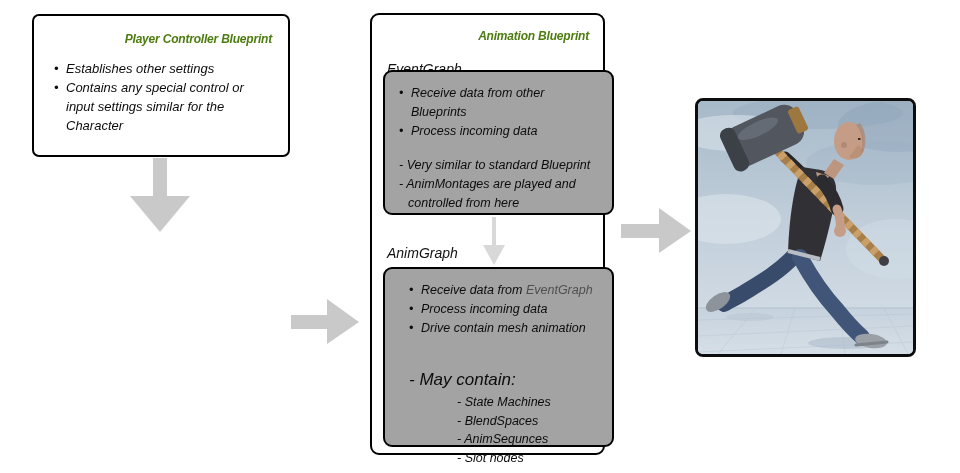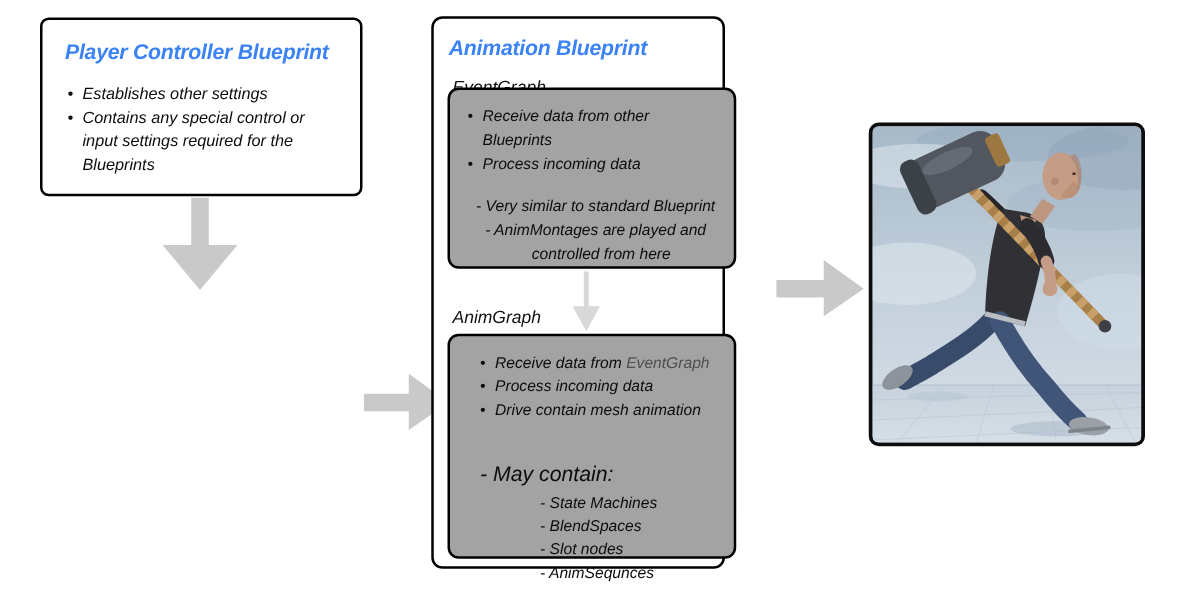--- a/index.html
+++ b/index.html
@@ -4,74 +4,74 @@
 <style>
   html,body{margin:0;padding:0;background:#fff;}
   .stage{
     position:relative;width:960px;height:473px;background:#ffffff;overflow:hidden;
     font-family:"Liberation Sans","DejaVu Sans",sans-serif;color:#0c0c0c;
   }
   .box{
     position:absolute;background:#fff;border:2px solid #000;border-radius:7px;box-sizing:border-box;
   }
   .box h2{
-    margin:0;padding:16px 16px 0 18px;font-size:17px;line-height:1.18;
-    font-style:italic;font-weight:700;letter-spacing:-0.2px;color:#3b82f6;
+    margin:0;padding:16px 16px 0 18px;font-size:12px;line-height:1.18;
+    font-style:italic;font-weight:700;letter-spacing:-0.2px;color:#4d7c0f;text-align:right;
   }
   .inner-label{
     position:absolute;font-size:14px;font-style:italic;color:#111;
   }
   .inner-box{
     position:absolute;background:#a3a3a3;border:2px solid #000;border-radius:9px;box-sizing:border-box;
     padding:10px 8px 8px 10px;
   }
   ul.bullets{
     list-style:none;margin:14px 0 0 0;padding:0 14px 0 20px;
     font-size:13px;font-style:italic;line-height:1.46;
   }
   .inner-box ul.bullets{margin:2px 0 0 0;padding:0 2px 0 4px;font-size:12.5px;line-height:1.5;}
   ul.bullets li{position:relative;padding-left:12px;}
   ul.bullets li::before{content:"\2022";position:absolute;left:0;top:0;}
-  .notes{margin:16px 0 0 4px;font-size:12.5px;font-style:italic;line-height:1.5;text-align:center;}
+  .notes{margin:16px 0 0 4px;font-size:12.5px;font-style:italic;line-height:1.5;}
   .notes .hang{padding-left:9px;text-indent:-9px;}
   .may-contain{margin:30px 0 0 4px;font-size:17px;font-style:italic;line-height:1.5;}
   .contains-list{list-style:none;margin:0;padding:0 0 0 52px;font-size:12.5px;font-style:italic;line-height:1.5;}
   .term{color:#4f4f4f;font-weight:400;}
   .arrow{position:absolute;}
   .img-frame{
     position:absolute;left:695px;top:98px;width:221px;height:259px;margin:0;
     border:3px solid #0d0d0d;border-radius:8px;overflow:hidden;box-sizing:border-box;background:#bfcddb;
   }
   .img-frame svg{display:block;}
 </style>
 </head>
 <body>
 
 <div class="stage">
 
   <section class="box" style="left:32px;top:14px;width:258px;height:143px;">
     <h2>Player Controller Blueprint</h2>
     <ul class="bullets">
       <li>Establishes other settings</li>
-      <li>Contains any special control or input settings required for the Blueprints</li>
+      <li>Contains any special control or input settings similar for the Character</li>
     </ul>
   </section>
 
   <svg class="arrow" style="left:127px;top:158px;" width="66" height="76" viewBox="0 0 66 76">
     <rect x="26" y="0" width="14" height="40" fill="#c9c9c9"></rect>
     <polygon points="3,38 63,38 33,74" fill="#c9c9c9"></polygon>
   </svg>
 
 
   <svg class="arrow" style="left:291px;top:299px;" width="70" height="46" viewBox="0 0 70 46">
     <rect x="0" y="16" width="38" height="14" fill="#c9c9c9"></rect>
     <polygon points="36,0 36,45 68,23" fill="#c9c9c9"></polygon>
   </svg>
 
-  <section class="box" style="left:345px;top:13px;width:235px;height:442px;border-radius:9px;">
+  <section class="box" style="left:370px;top:13px;width:235px;height:442px;border-radius:9px;">
     <h2 style="padding:14px 14px 0 12px;">Animation Blueprint</h2>
 
     <div class="inner-label" style="left:15px;top:46px;">EventGraph</div>
 
     <div class="inner-box" style="left:11px;top:55px;width:231px;height:145px;">
       <ul class="bullets">
         <li>Receive data from other Blueprints</li>
         <li>Process incoming data</li>
       </ul>
       <div class="notes">
@@ -90,22 +90,22 @@
     <div class="inner-box" style="left:11px;top:252px;width:231px;height:180px;padding-left:20px;">
       <ul class="bullets">
         <li><span>Receive data from </span><span class="term">EventGraph</span></li>
         <li>Process incoming data</li>
         <li>Drive contain mesh animation</li>
       </ul>
       <div class="may-contain">- May contain:</div>
       <ul class="contains-list">
         <li>- State Machines</li>
         <li>- BlendSpaces</li>
+        <li>- AnimSequnces</li>
         <li>- Slot nodes</li>
-        <li>- AnimSequnces</li>
       </ul>
     </div>
   </section>
 
   <svg class="arrow" style="left:621px;top:208px;" width="72" height="46" viewBox="0 0 72 46">
     <rect x="0" y="16" width="40" height="14" fill="#c9c9c9"></rect>
     <polygon points="38,0 38,45 70,23" fill="#c9c9c9"></polygon>
   </svg>
 
   <figure class="img-frame">

